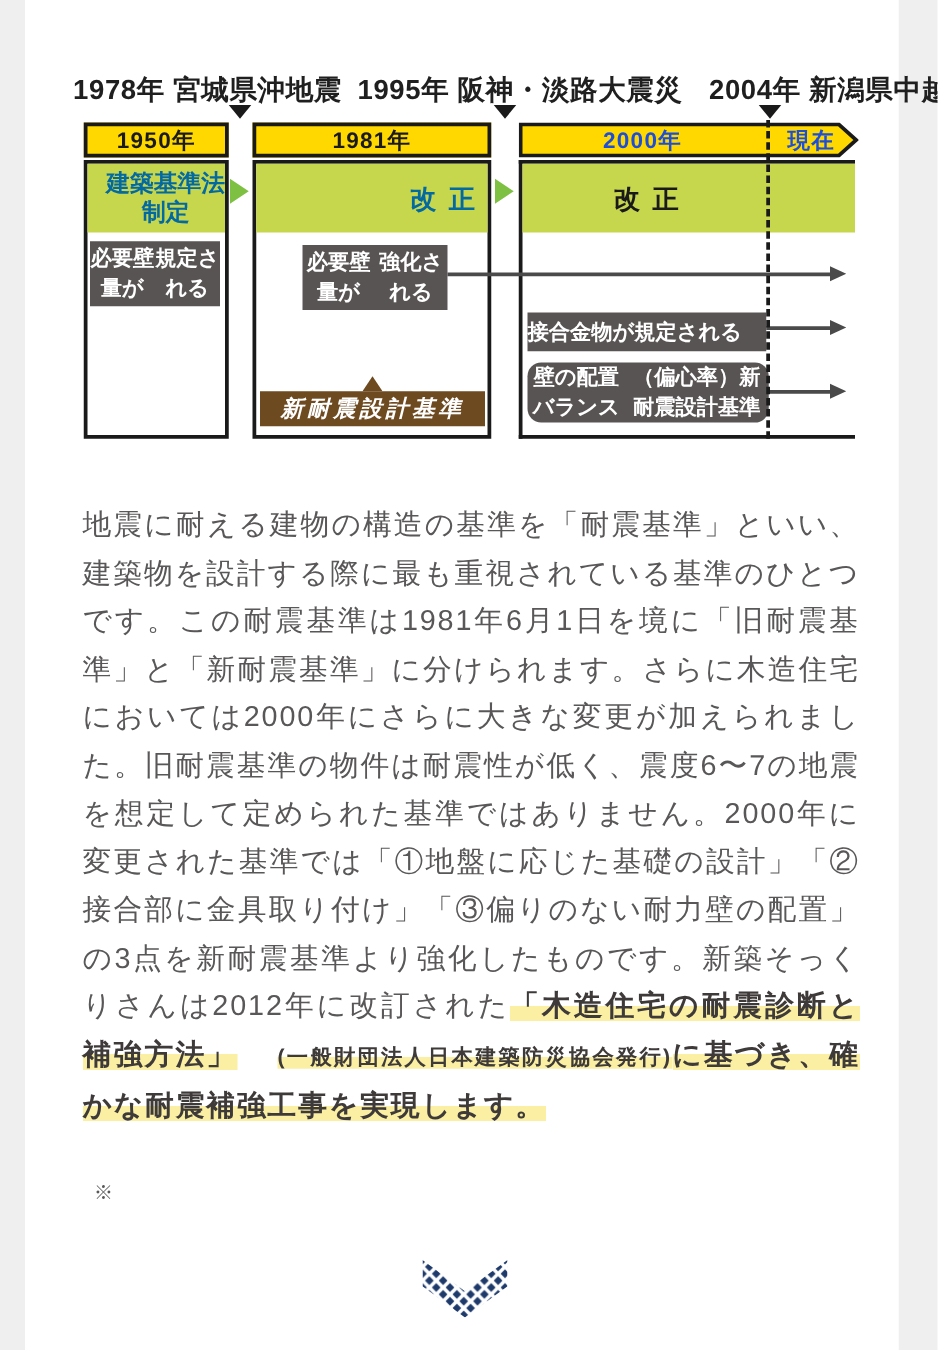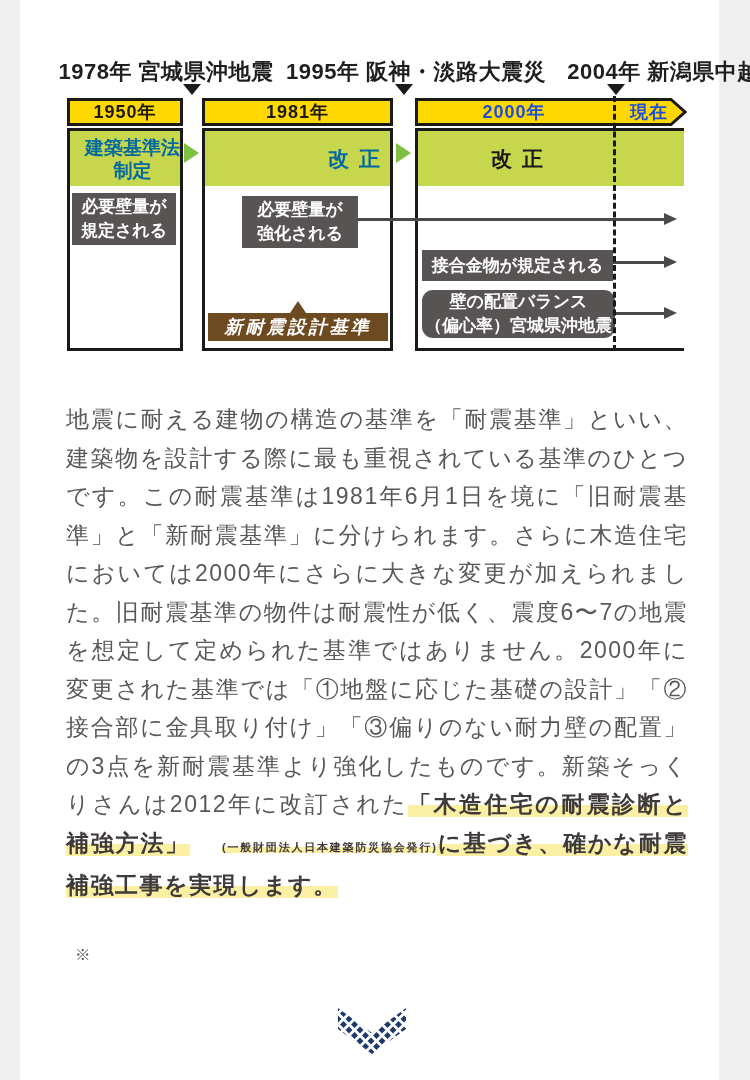--- a/index.html
+++ b/index.html
@@ -42,21 +42,21 @@
     background:#c6d64d;
     display:flex;align-items:flex-end;justify-content:center;
     flex-direction:column;
     font-weight:bold;color:#0369a1;
   }
   .band-title-2line{font-size:19px;line-height:23px;text-align:center;}
   .band-title-kaisei{font-size:21px;letter-spacing:10px;text-indent:10px;}
   .note-chip{
     position:absolute;background:#595454;color:#ffffff;
     font-weight:bold;text-align:center;
-    display:flex;align-items:center;justify-content:center;flex-direction:column;
+    display:flex;align-items:center;justify-content:space-between;flex-direction:row;
   }
   .chip-2line{font-size:17px;line-height:24px;}
   .chip-1line{font-size:17px;}
   .flow-arrow{
     position:absolute;width:0;height:0;
     border-top:10px solid transparent;border-bottom:10px solid transparent;
     border-left:15px solid #7ec142;
   }
   .callout-box{
     position:absolute;left:208px;top:313px;width:180px;height:28px;
@@ -88,21 +88,21 @@
   
   .body-paragraph{
     position:absolute;left:66px;top:400px;width:622px;
     font-size:23px;line-height:38.5px;letter-spacing:1.5px;
     color:#595757;text-align:justify;
   }
   .hl{
     font-weight:bold;color:#3e3a39;
     background:linear-gradient(transparent 52%, #fbefa3 52%);
   }
-  .hl-small{font-size:11px;margin-left:32px;}
+  .hl-small{font-size:17px;margin-left:32px;}
 
   
   .footnote{
     position:absolute;left:75px;top:941px;width:610px;
     font-size:15.5px;line-height:27px;color:#595757;
     padding-left:24px;letter-spacing:0.3px;
   }
   .footnote .marker{position:absolute;left:0;top:0;}
 
   
@@ -155,21 +155,21 @@
         <span>強化される</span>
       </div>
     </div>
 
     <div class="period-box open-right" style="left:415px;width:266px;">
       <div class="green-band"></div>
       <div class="band-title-kaisei abs" style="left:0;top:14px;width:198px;text-align:center;font-weight:bold;color:#1a1a1a;">改正</div>
       <div class="note-chip chip-1line" style="left:4px;top:119px;width:191px;height:31px;">接合金物が規定される</div>
       <div class="note-chip chip-2line" style="left:4px;top:159px;width:193px;height:48px;border-radius:11px;">
         <span>壁の配置バランス</span>
-        <span>（偏心率）宮城県沖地震</span>
+        <span>（偏心率）新耐震設計基準</span>
       </div>
     </div>
 
     <div class="callout-arrow"></div>
     <div class="callout-box">新耐震設計基準</div>
 
     <div class="flow-arrow" style="left:184px;top:143px;"></div>
     <div class="flow-arrow" style="left:396px;top:143px;"></div>
 
     <div class="h-arrow-line" style="left:358px;top:218px;width:307px;"></div>

